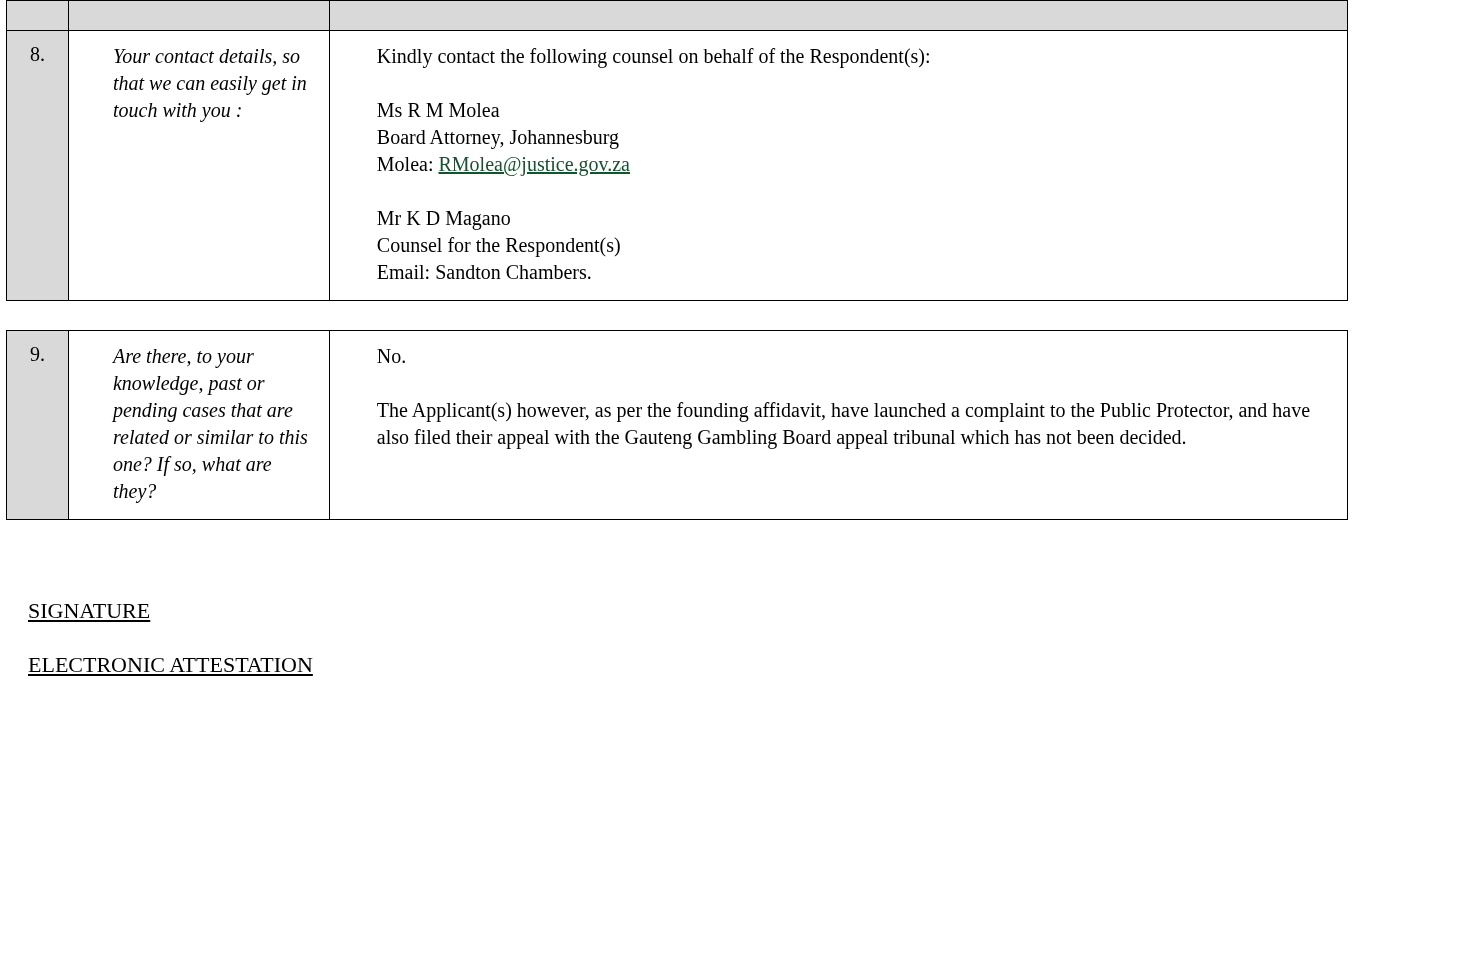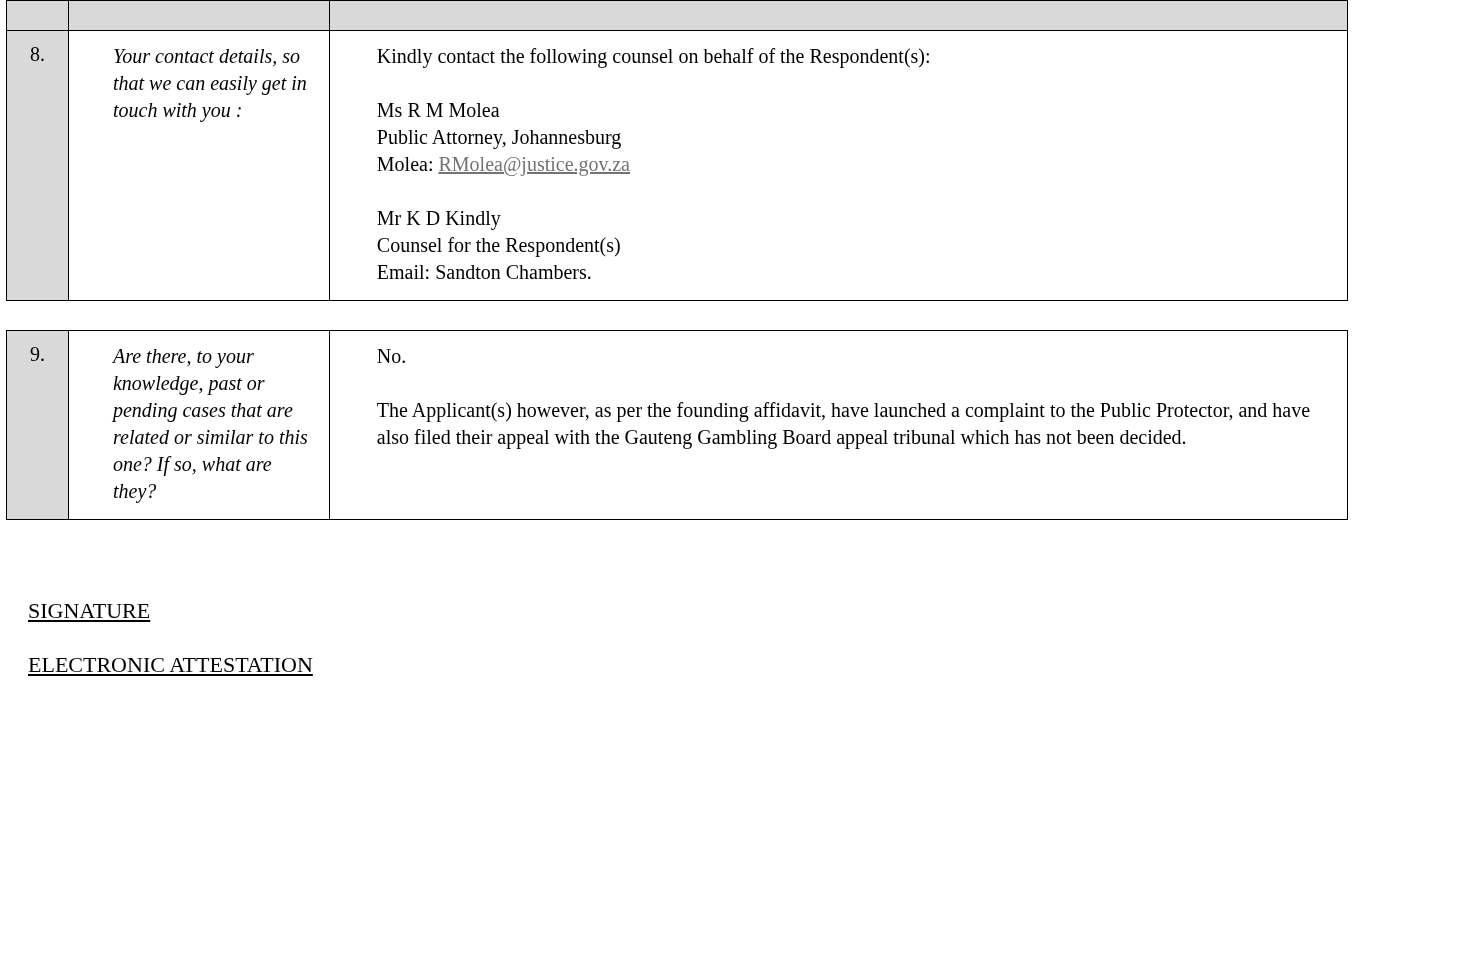--- a/index.html
+++ b/index.html
@@ -48,21 +48,21 @@
     font-style: italic;
     font-size: 20px;
     line-height: 1.35;
     margin-left: 34px;
   }
   .content-text {
     font-size: 20px;
     line-height: 1.35;
   }
   .link {
-    color: #737373;
+    color: #14532d;
   }
   .gap-row td {
     border-left: none;
     border-right: none;
     height: 30px;
     padding: 0;
   }
   .signature-section {
     margin-top: 78px;
     padding-left: 22px;
@@ -101,24 +101,24 @@
       <tr>
         <td class="col-num">8.</td>
         <td class="col-label">
           <div class="label-text">Your contact details, so that we can easily get in touch with you :</div>
         </td>
         <td class="col-content">
           <div class="content-text">
             <span>Kindly contact the following counsel on behalf of the Respondent(s):</span><br>
             <span></span><br>
             <span>Ms R M Molea</span><br>
-            <span>Public Attorney, Johannesburg</span><br>
+            <span>Board Attorney, Johannesburg</span><br>
             <span>Molea: </span><a href="#" class="link">RMolea@justice.gov.za</a><br>
             <span></span><br>
-            <span>Mr K D Kindly</span><br>
+            <span>Mr K D Magano</span><br>
             <span>Counsel for the Respondent(s)</span><br>
             <span>Email: Sandton Chambers.</span>
           </div>
         </td>
       </tr>
       <tr class="gap-row">
         <td colspan="3"></td>
       </tr>
       <tr>
         <td class="col-num">9.</td>

